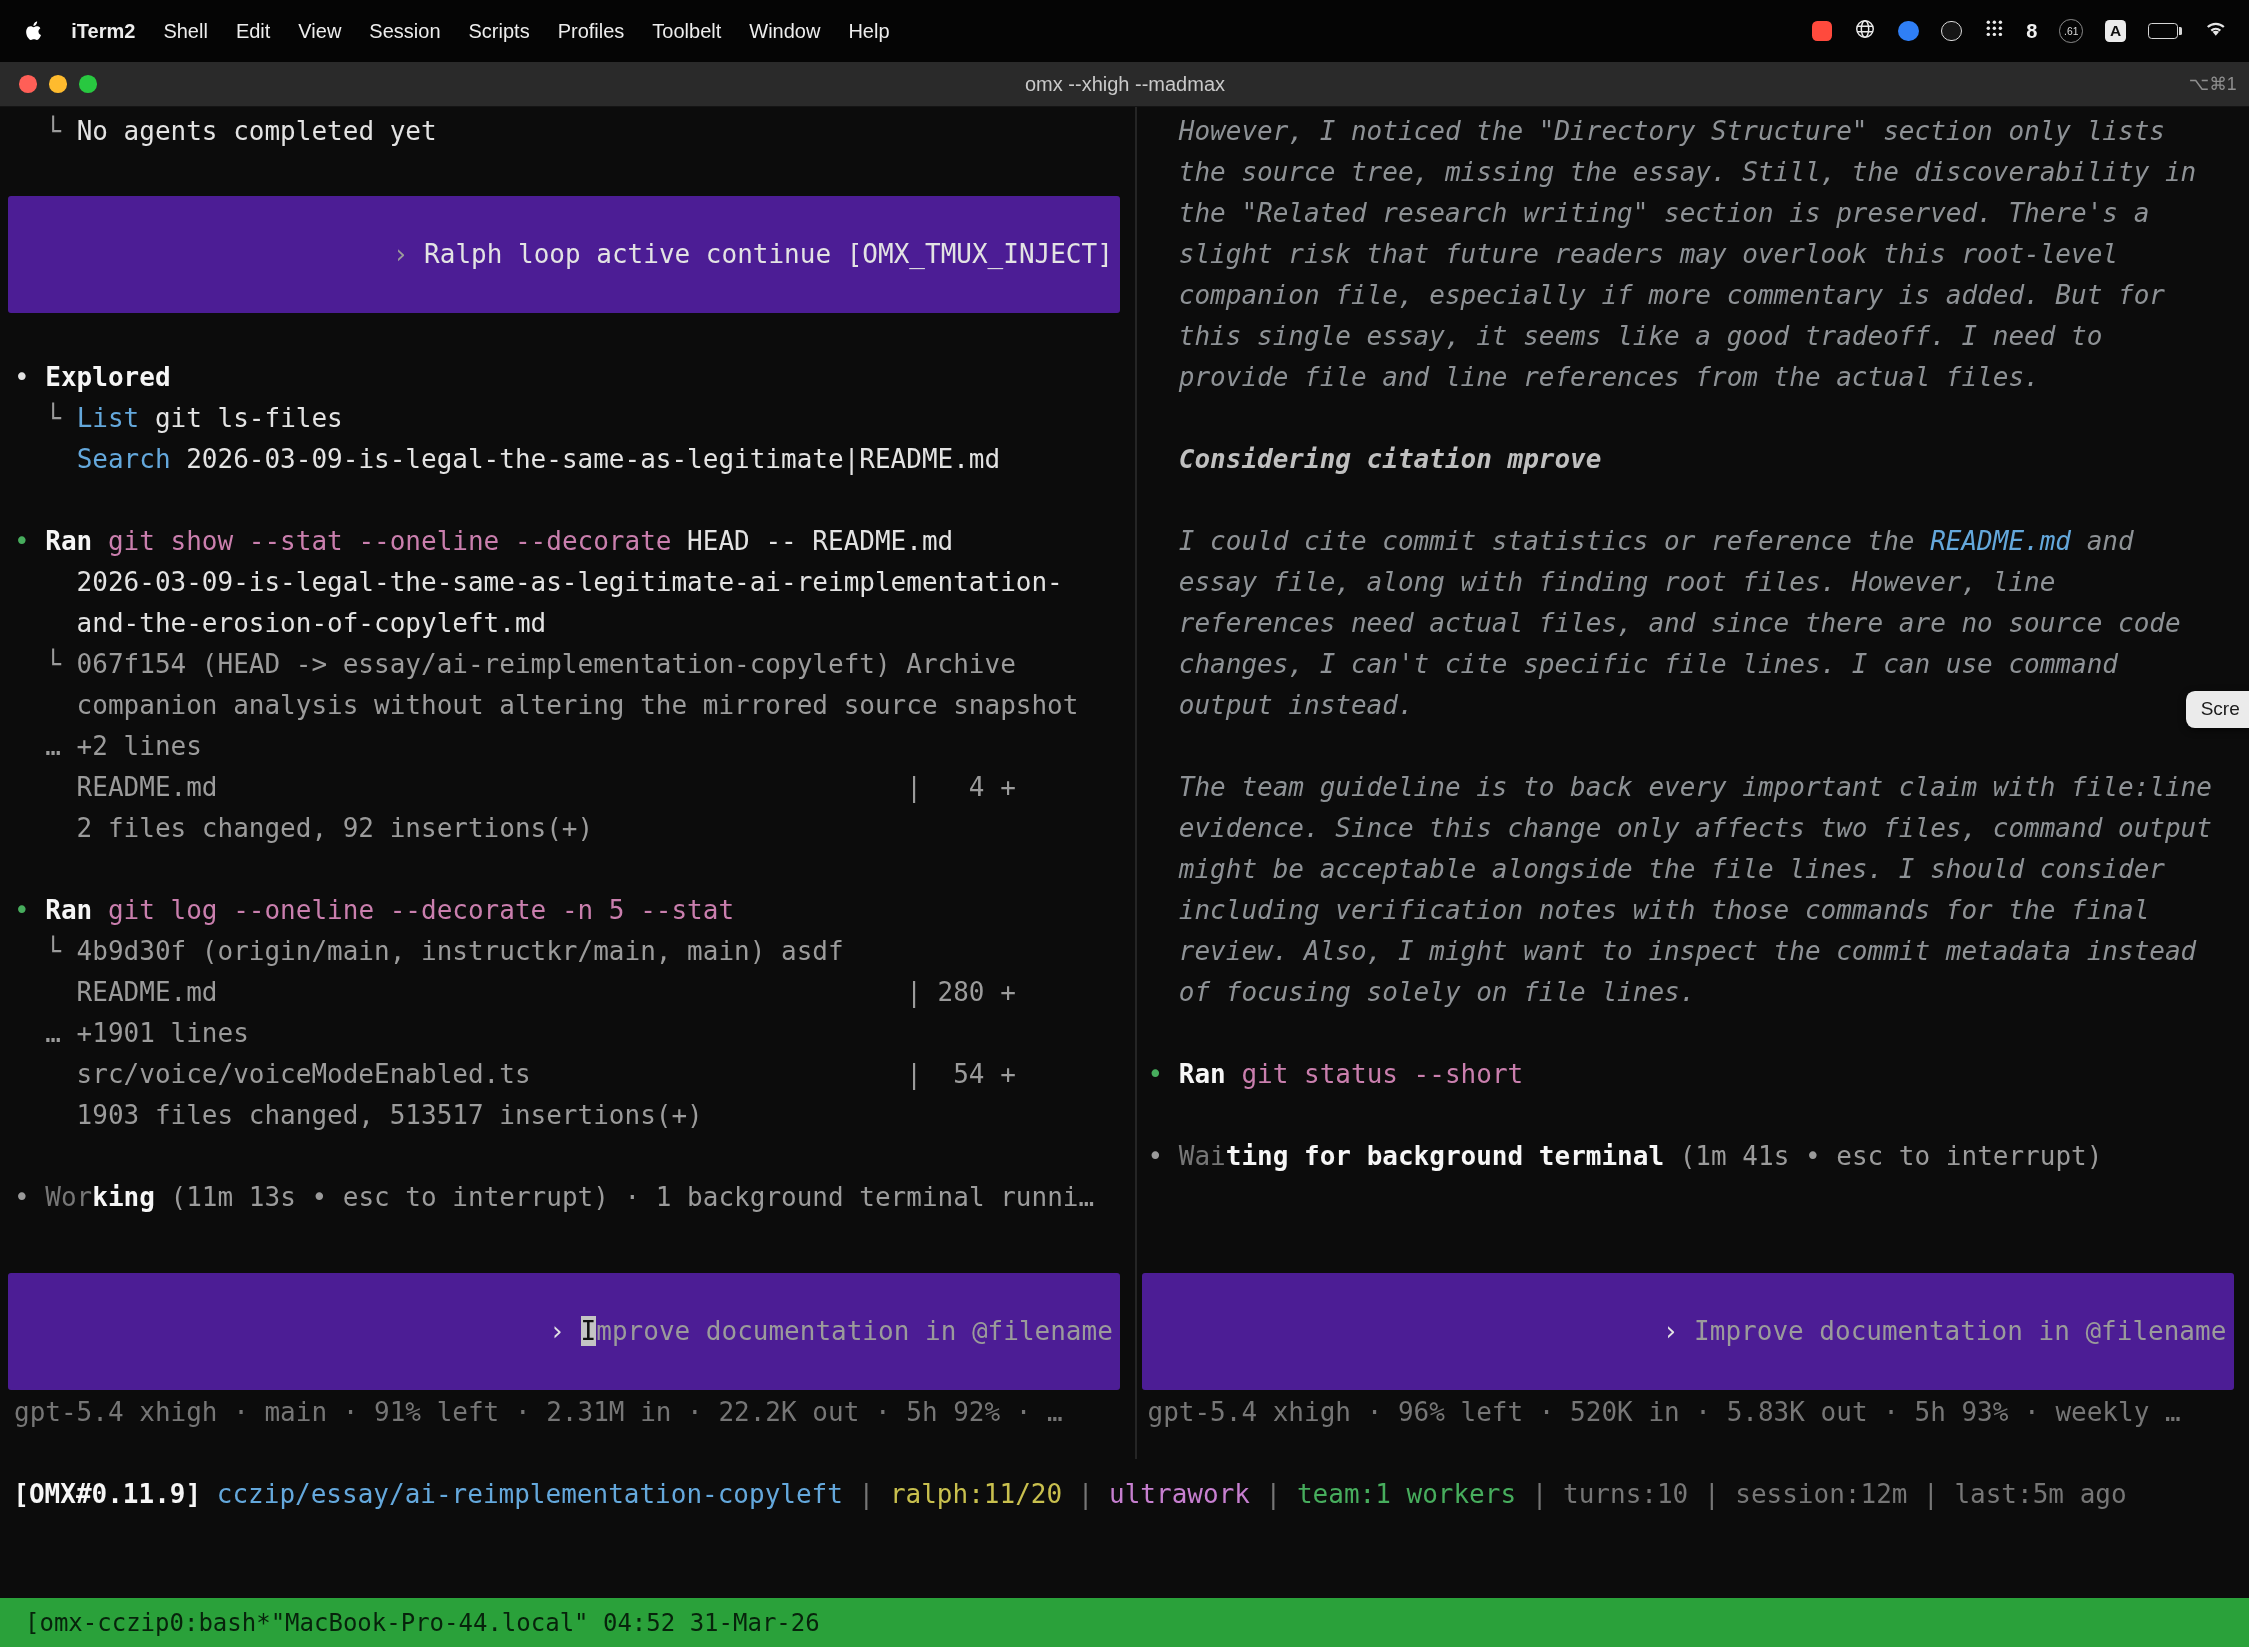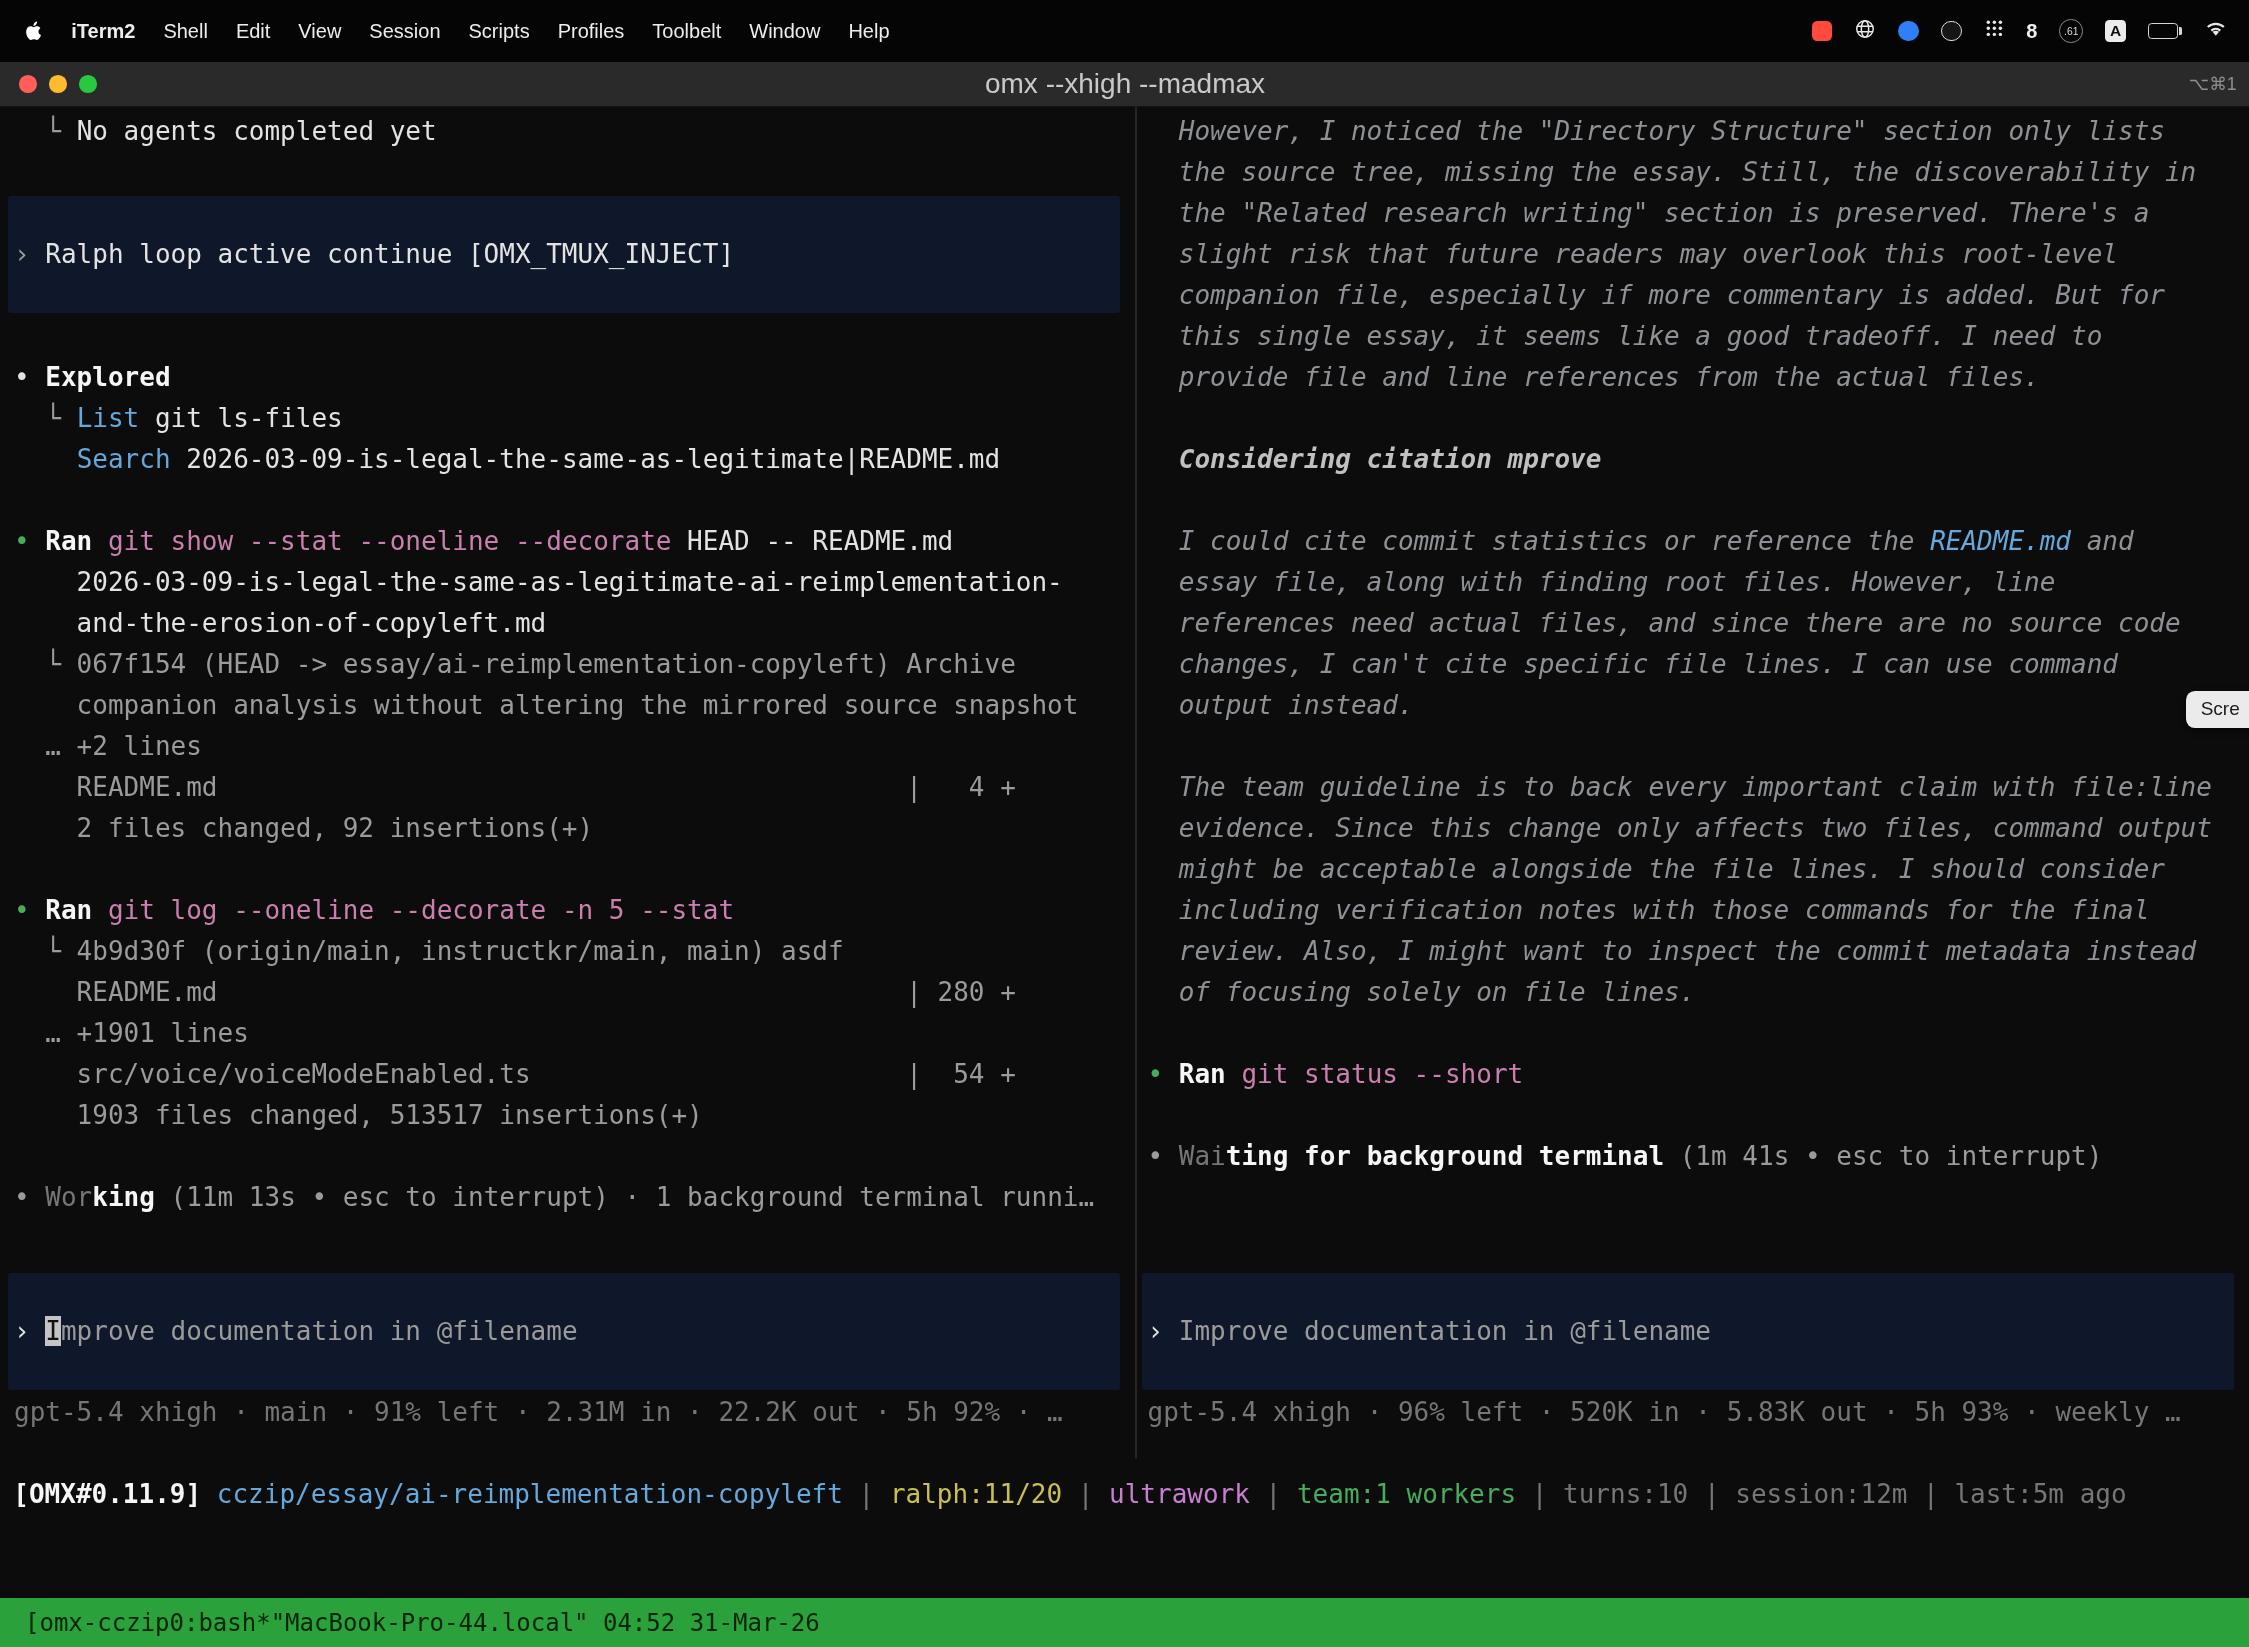--- a/index.html
+++ b/index.html
@@ -26,38 +26,38 @@
   .batt-body{width:29.5px;height:15.5px;border:1.5px solid #d6d6d6;border-radius:3.7px;padding:1.5px;box-sizing:border-box;}
   .batt-fill{height:100%;width:72%;background:#fff;border-radius:1.5px;}
   .batt-nub{width:3px;height:7.4px;background:#d6d6d6;border-radius:0 1.5px 1.5px 0;margin-left:1.5px;}
 
   
   .titlebar{height:44px;background:#2a2a2a;border-bottom:1.5px solid #141414;position:relative;
             display:flex;align-items:center;justify-content:center;flex:0 0 auto;}
   .lights{position:absolute;left:19px;top:0;height:100%;display:flex;align-items:center;gap:12.5px;}
   .light{width:17.7px;height:17.7px;border-radius:50%;}
   .l-red{background:#ff5f57;} .l-yel{background:#febb2e;} .l-grn{background:#28c840;}
-  .win-title{color:#c9c9c9;font-size:28px;}
+  .win-title{color:#c9c9c9;font-size:20px;}
   .win-short{position:absolute;right:13.3px;color:#8f8f8f;font-size:17.7px;}
 
   
   .term{flex:1;display:flex;flex-direction:column;background:#0c0c0c;
         font-family:"DejaVu Sans Mono","Liberation Mono",monospace;font-size:26px;}
   .panes{height:1352px;display:flex;position:relative;flex:0 0 auto;}
   .pane{display:flex;flex-direction:column;box-sizing:border-box;padding-top:4.4px;padding-bottom:26px;height:100%;}
   .pane-left{width:1135px;padding-left:14px;padding-right:7.4px;}
   .divider{width:2.2px;background:#252525;height:100%;}
   .pane-right{flex:1;padding-left:10.3px;padding-right:8.9px;}
 
   .tl{white-space:pre;height:41px;line-height:41px;}
   .tl.blank{height:41px;}
   .tl.wrap{white-space:pre-wrap;height:auto;min-height:41px;max-width:66ch;margin-left:2ch;}
 
-  .tbox{background:#0f172a;border-radius:3px;margin-left:-5.9px;margin-right:7.4px;
-        padding:38px 7.4px 38px 5.9px;}
+  .tbox{background:#4c1d95;border-radius:3px;margin-left:-5.9px;margin-right:7.4px;
+        padding:38px 7.4px 38px 5.9px;text-align:right;}
   .tbox.ralph{margin-top:44px;margin-bottom:44px;}
   .tbox.prompt{margin-top:auto;margin-bottom:2.2px;}
 
   
   .s-fg{color:#e3e3e3;}
   .s-boldw{color:#f6f6f6;font-weight:700;}
   .s-gray{color:#9b9b9b;}
   .s-dim{color:#767676;}
   .s-blue{color:#64a8dc;}
   .s-pink{color:#ca7fae;}

